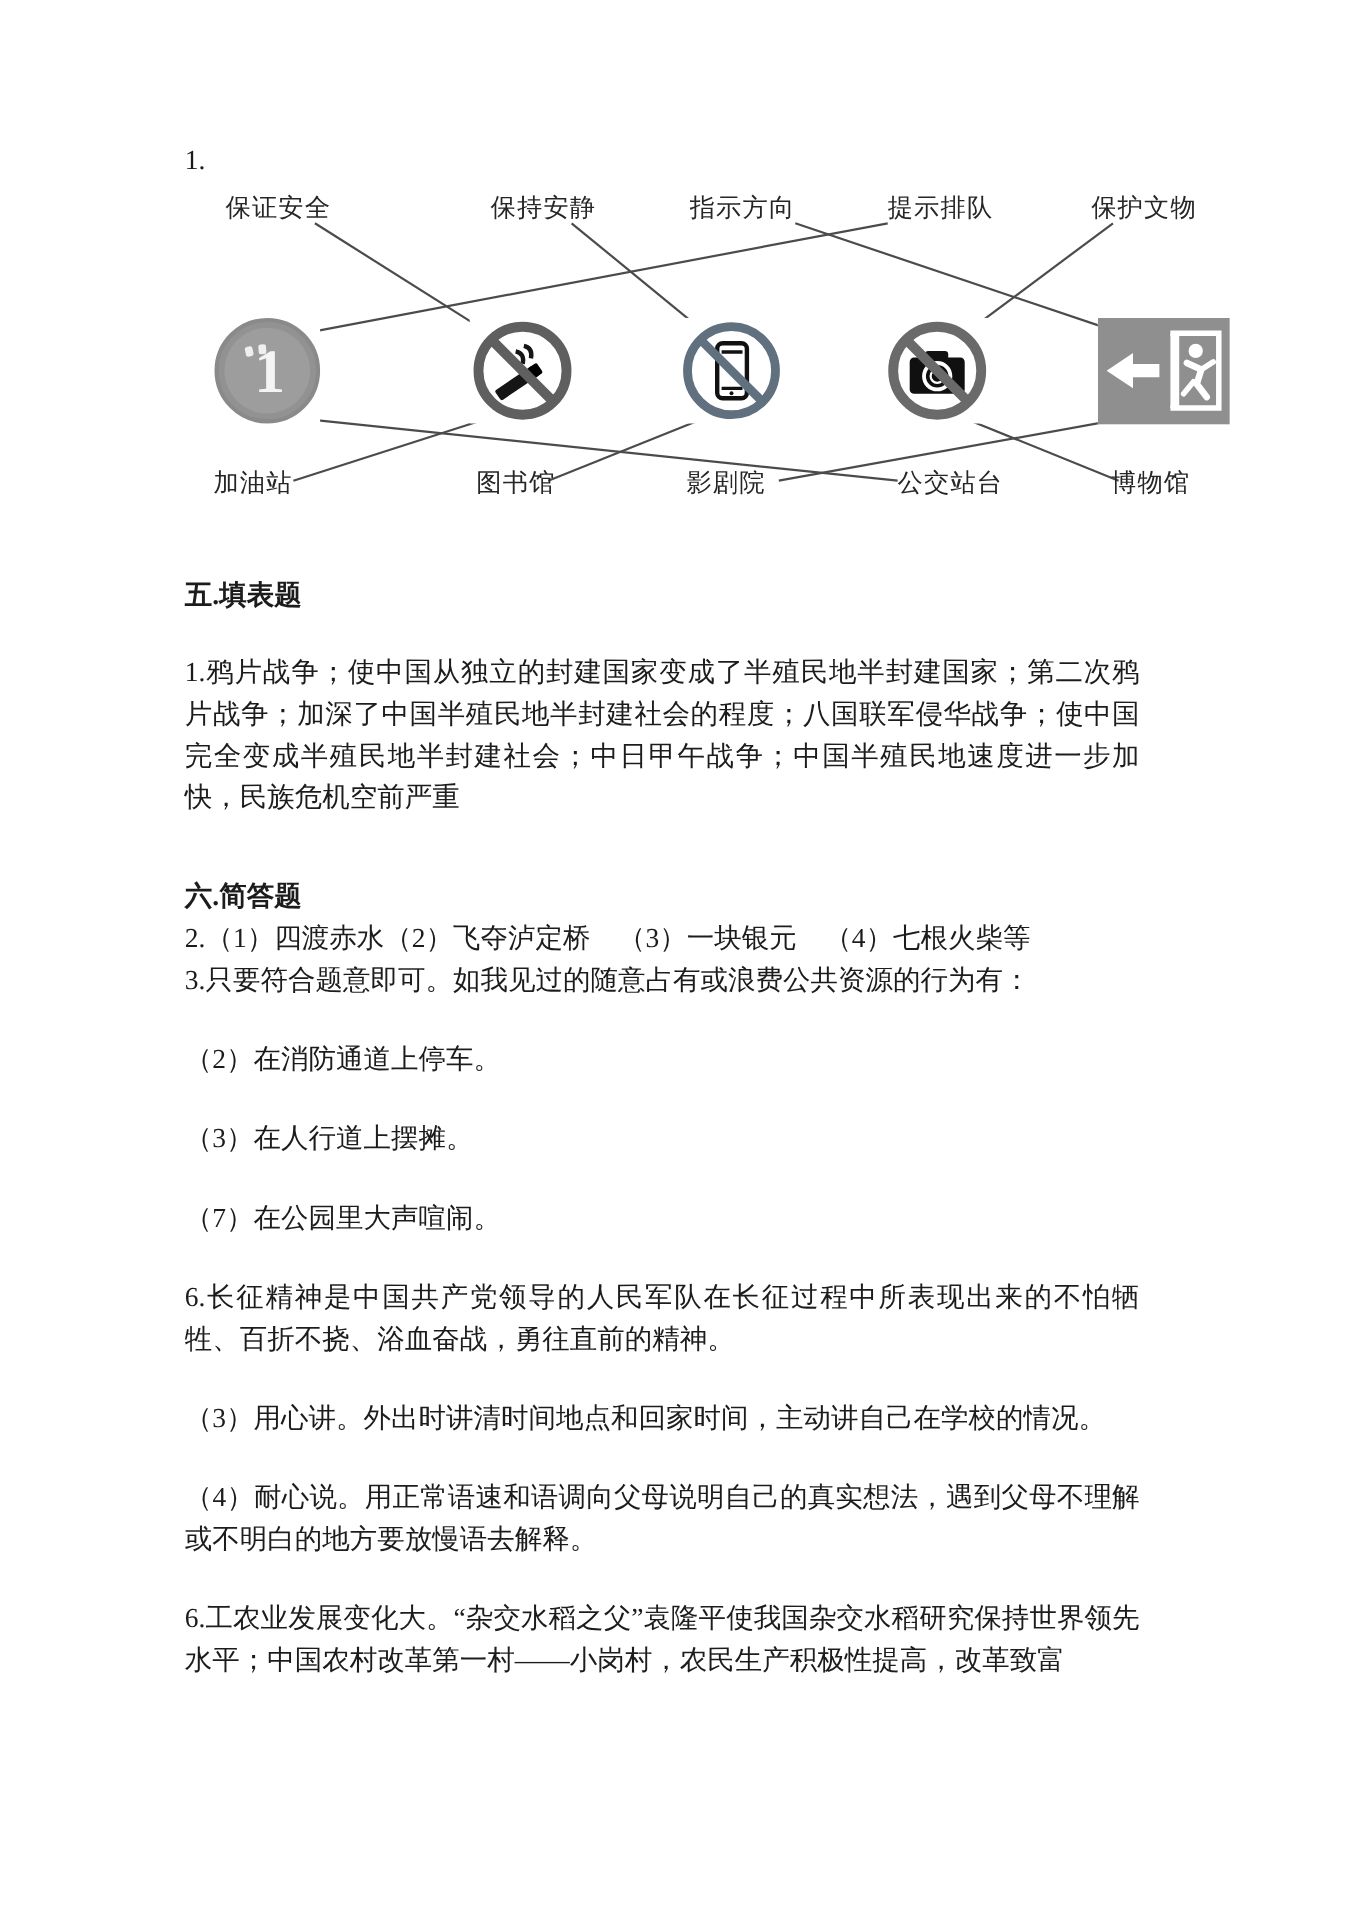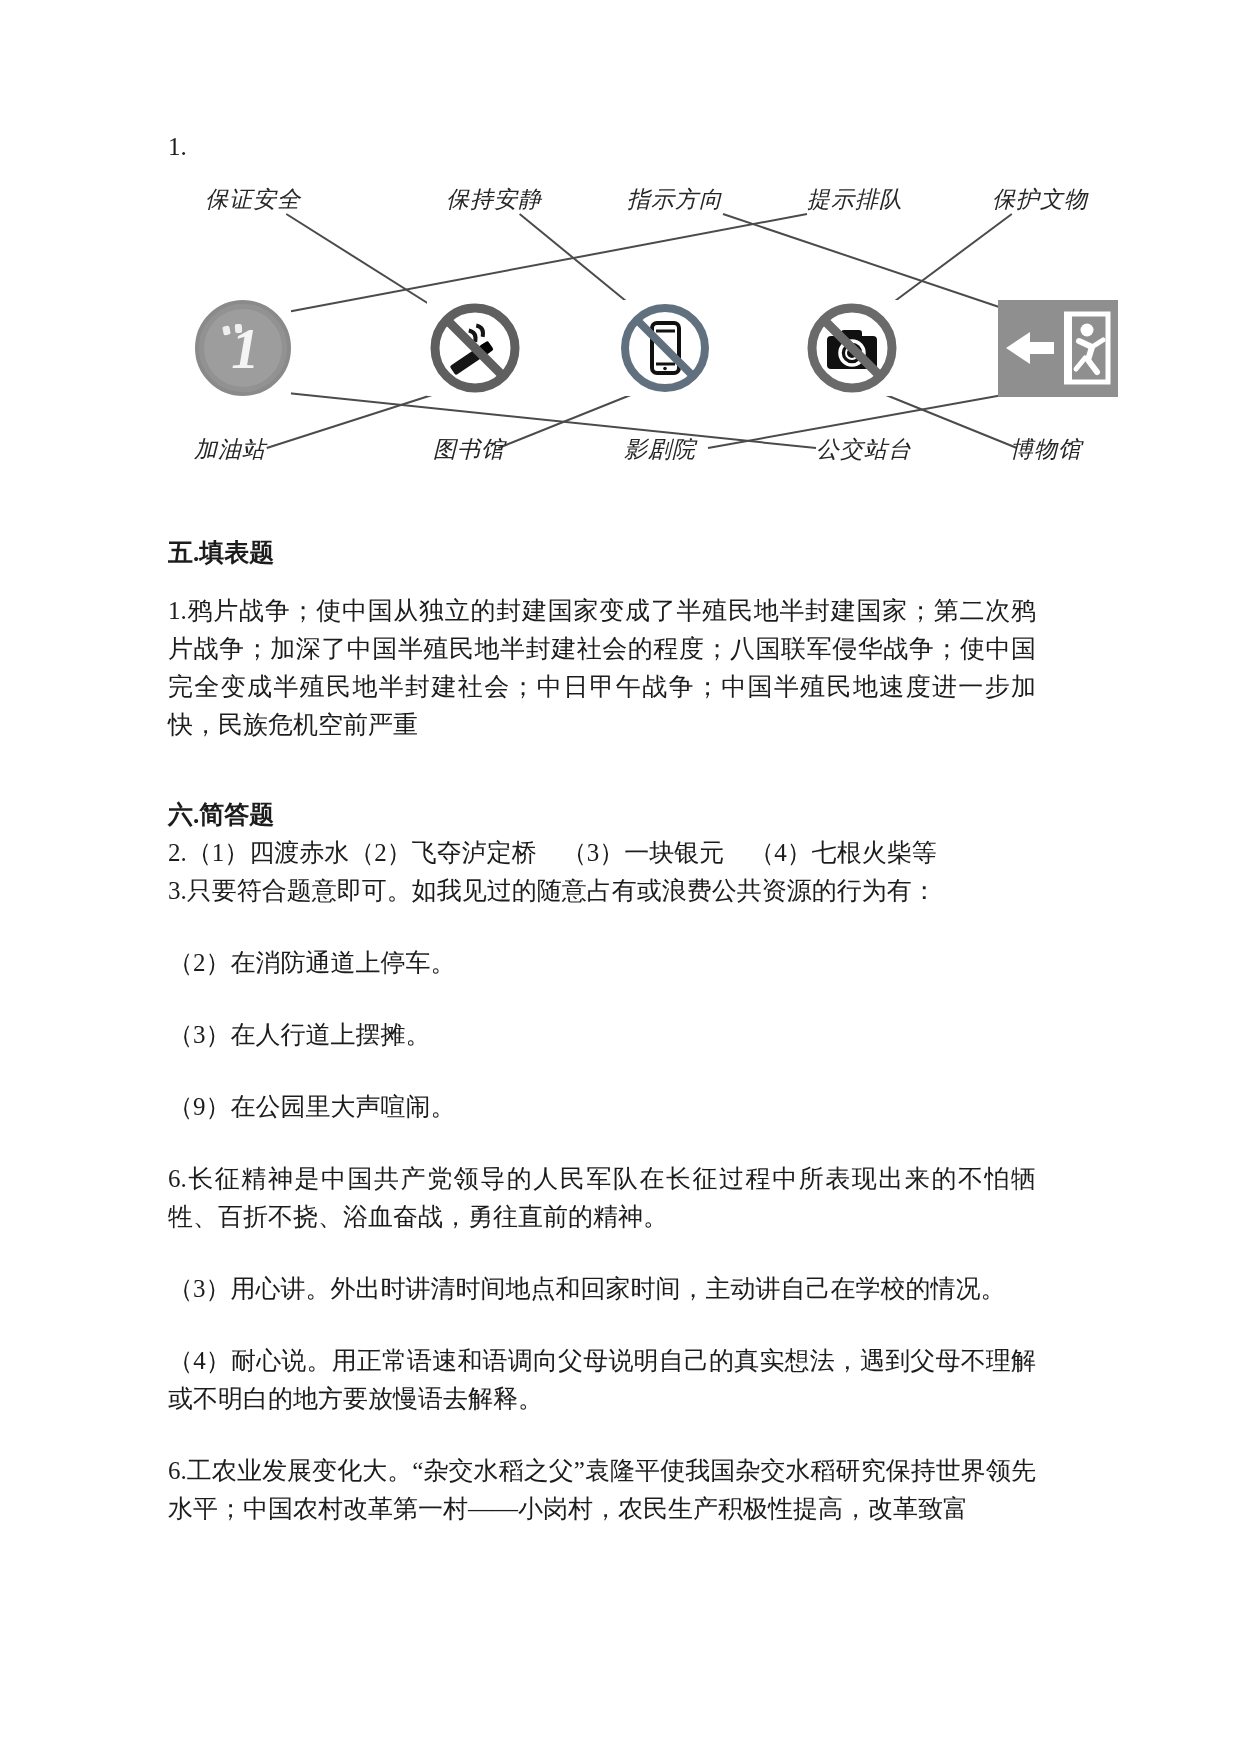--- a/index.html
+++ b/index.html
@@ -8,21 +8,21 @@
     font-family:"Liberation Serif","DejaVu Serif",serif;
     color:#1c1c1c;
     position:relative;
   }
   .page{
     padding:128px 170px 60px 168px;
   }
   .qnum{font-size:25px;line-height:38px;margin:0;}
   
   .diagram{
-    position:relative;width:960px;height:300px;margin-top:16px;font-style:italic;
+    position:relative;width:960px;height:300px;margin-top:5px;
   }
   .diagram svg.lines{position:absolute;left:0;top:0;width:960px;height:300px;}
   .dlabel{
     position:absolute;transform:translateX(-50%);
     font-size:23px;color:#262626;white-space:nowrap;letter-spacing:1px;
   }
   .dlabel.top{top:2px;}
   .dlabel.bottom{top:252px;}
   .icon-box{
     position:absolute;top:118px;width:96px;height:96px;background:#fff;
@@ -44,21 +44,21 @@
   .sign-info .tick.t1{left:24px;top:22px;transform:rotate(-12deg);}
   .sign-info .tick.t2{left:36px;top:20px;transform:rotate(-4deg);}
   
   .section-heading{
     font-size:25px;font-weight:bold;margin:52px 0 0 0;line-height:38px;
   }
   .answer{
     font-size:25px;line-height:38px;margin:0;width:868px;
     text-align:justify;text-justify:inter-ideograph;
   }
-  .answer.first{margin-top:20px;}
+  .answer.first{margin-top:32px;}
   .answer.gap{margin-top:34px;}
 </style>
 </head>
 <body>
 
 <div class="page">
 
   <p class="qnum">1.</p>
 
   <div class="diagram">
@@ -145,19 +145,19 @@
   </div>
 
   <h2 class="section-heading">五.填表题</h2>
   <p class="answer first">1.鸦片战争；使中国从独立的封建国家变成了半殖民地半封建国家；第二次鸦片战争；加深了中国半殖民地半封建社会的程度；八国联军侵华战争；使中国完全变成半殖民地半封建社会；中日甲午战争；中国半殖民地速度进一步加快，民族危机空前严重</p>
 
   <h2 class="section-heading">六.简答题</h2>
   <p class="answer">2.（1）四渡赤水（2）飞夺泸定桥　（3）一块银元　（4）七根火柴等</p>
   <p class="answer">3.只要符合题意即可。如我见过的随意占有或浪费公共资源的行为有：</p>
   <p class="answer gap">（2）在消防通道上停车。</p>
   <p class="answer gap">（3）在人行道上摆摊。</p>
-  <p class="answer gap">（9）在公园里大声喧闹。</p>
+  <p class="answer gap">（7）在公园里大声喧闹。</p>
   <p class="answer gap">6.长征精神是中国共产党领导的人民军队在长征过程中所表现出来的不怕牺牲、百折不挠、浴血奋战，勇往直前的精神。</p>
   <p class="answer gap">（3）用心讲。外出时讲清时间地点和回家时间，主动讲自己在学校的情况。</p>
   <p class="answer gap">（4）耐心说。用正常语速和语调向父母说明自己的真实想法，遇到父母不理解或不明白的地方要放慢语去解释。</p>
   <p class="answer gap">6.工农业发展变化大。“杂交水稻之父”袁隆平使我国杂交水稻研究保持世界领先水平；中国农村改革第一村——小岗村，农民生产积极性提高，改革致富</p>
 
 </div>
 
 </body></html>

